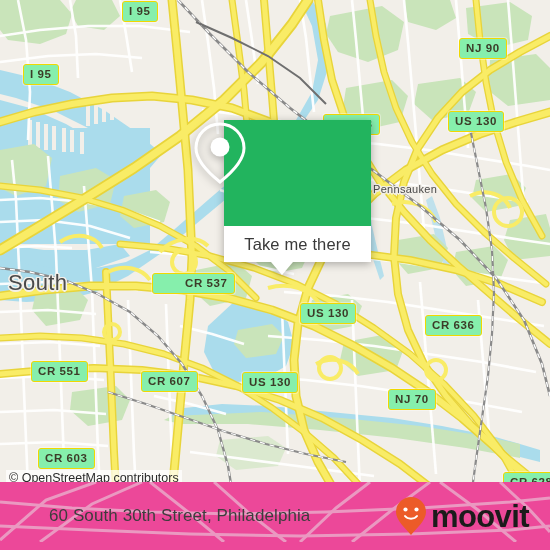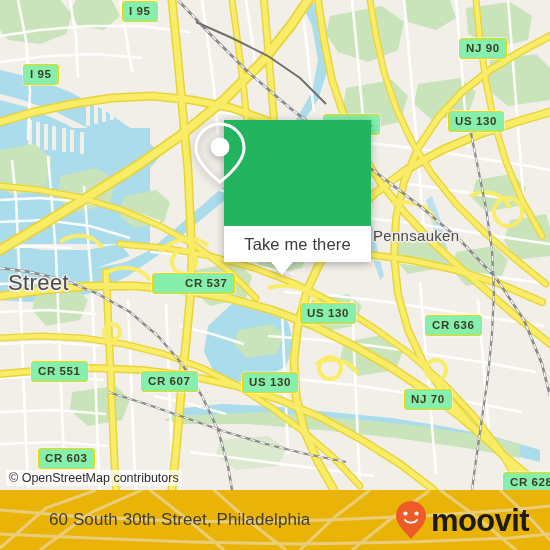--- a/index.html
+++ b/index.html
@@ -32,21 +32,21 @@
   .place{
     position:absolute;
     color:#4a4a4a;
     font-family:"Liberation Sans", sans-serif;
     white-space:nowrap;
     text-shadow:
       1.5px 0 0 #f2efe9,-1.5px 0 0 #f2efe9,0 1.5px 0 #f2efe9,0 -1.5px 0 #f2efe9,
       1px 1px 0 #f2efe9,-1px 1px 0 #f2efe9,1px -1px 0 #f2efe9,-1px -1px 0 #f2efe9;
   }
   .place.big{font-size:22px;letter-spacing:.4px;}
-  .place.mid{font-size:15px;letter-spacing:.3px;margin-top:44px;}
+  .place.mid{font-size:11px;letter-spacing:.3px;}
 
   
   #attribution{
     position:absolute;
     left:6px;bottom:4px;
     font-size:12.5px;
     color:#2b2b2b;
     background:rgba(255,255,255,.72);
     padding:1px 3px;
     font-family:"Liberation Sans", sans-serif;
@@ -80,22 +80,22 @@
     left:50%;margin-left:-11px;
     top:142px;
     width:0;height:0;
     border-left:11px solid transparent;
     border-right:11px solid transparent;
     border-top:13px solid #ffffff;
   }
 
   
   #footer{
-    position:absolute;left:0;bottom:0;width:550px;height:60px;
-    background:#eab308;overflow:hidden;
+    position:absolute;left:0;bottom:0;width:550px;height:68px;
+    background:#ec4899;overflow:hidden;
   }
   #footer-watermark{position:absolute;left:0;top:0;opacity:.5;}
   #footer-address{
     position:absolute;left:49px;top:50%;transform:translateY(-50%);
     font-size:17px;color:#3d3d3d;letter-spacing:.1px;
     font-family:"Liberation Sans", sans-serif;white-space:nowrap;
   }
   #footer-logo{
     position:absolute;right:21px;top:50%;transform:translateY(-50%);
     display:flex;align-items:center;gap:4px;justify-content:center;
@@ -308,35 +308,35 @@
           <path d="M108,392 L146,404 L186,418 L226,432 L266,444 L306,454 L346,462" stroke="#8a8a8a" stroke-width="2.2"></path>
           <path d="M108,392 L146,404 L186,418 L226,432 L266,444 L306,454 L346,462" stroke="#ffffff" stroke-width="1.2" stroke-dasharray="5 5"></path>
           <path d="M470,128 L478,168 L486,208 L492,250 L494,292 L492,334 L488,376 L482,418 L476,460 L472,490" stroke="#8a8a8a" stroke-width="2.2"></path>
           <path d="M470,128 L478,168 L486,208 L492,250 L494,292 L492,334 L488,376 L482,418 L476,460 L472,490" stroke="#ffffff" stroke-width="1.2" stroke-dasharray="5 5"></path>
           <path d="M196,22 L232,38 L268,56 L300,78 L326,104" stroke="#6f6f6f" stroke-width="2"></path>
         </g>
 
       </g>
     </svg>
 
-    <div class="place big" style="left:8px;top:270px;">Street</div>
+    <div class="place big" style="left:8px;top:270px;">South</div>
     <div class="place mid" style="left:373px;top:183px;">Pennsauken</div>
 
     <div class="shield" style="left:122px;top:1px;">I 95</div>
     <div class="shield" style="left:23px;top:64px;">I 95</div>
     <div class="shield" style="left:459px;top:38px;">NJ 90</div>
     <div class="shield" style="left:448px;top:111px;">US 130</div>
     <div class="shield" style="left:323px;top:114px;">CR 543</div>
     <div class="shield" style="left:152px;top:273px;padding-left:32px;">CR 537</div>
     <div class="shield" style="left:300px;top:303px;">US 130</div>
     <div class="shield" style="left:425px;top:315px;">CR 636</div>
     <div class="shield" style="left:31px;top:361px;">CR 551</div>
     <div class="shield" style="left:141px;top:371px;">CR 607</div>
     <div class="shield" style="left:242px;top:372px;">US 130</div>
-    <div class="shield" style="left:404px;top:389px;">NJ 70</div>
+    <div class="shield" style="left:388px;top:389px;">NJ 70</div>
     <div class="shield" style="left:38px;top:448px;">CR 603</div>
     <div class="shield" style="left:503px;top:472px;">CR 628</div>
 
     <div id="attribution">© OpenStreetMap contributors</div>
 
     <div id="popup">
       <div id="popup-image">
         <svg width="56" height="66" viewBox="0 0 56 66">
           <path d="M28,4 C14.7,4 4,14.7 4,28 C4,41 18,54 28,62 C38,54 52,41 52,28 C52,14.7 41.3,4 28,4 Z" fill="none" stroke="#ffffff" stroke-width="3"></path>
           <circle cx="28" cy="27" r="9.5" fill="#ffffff"></circle>

